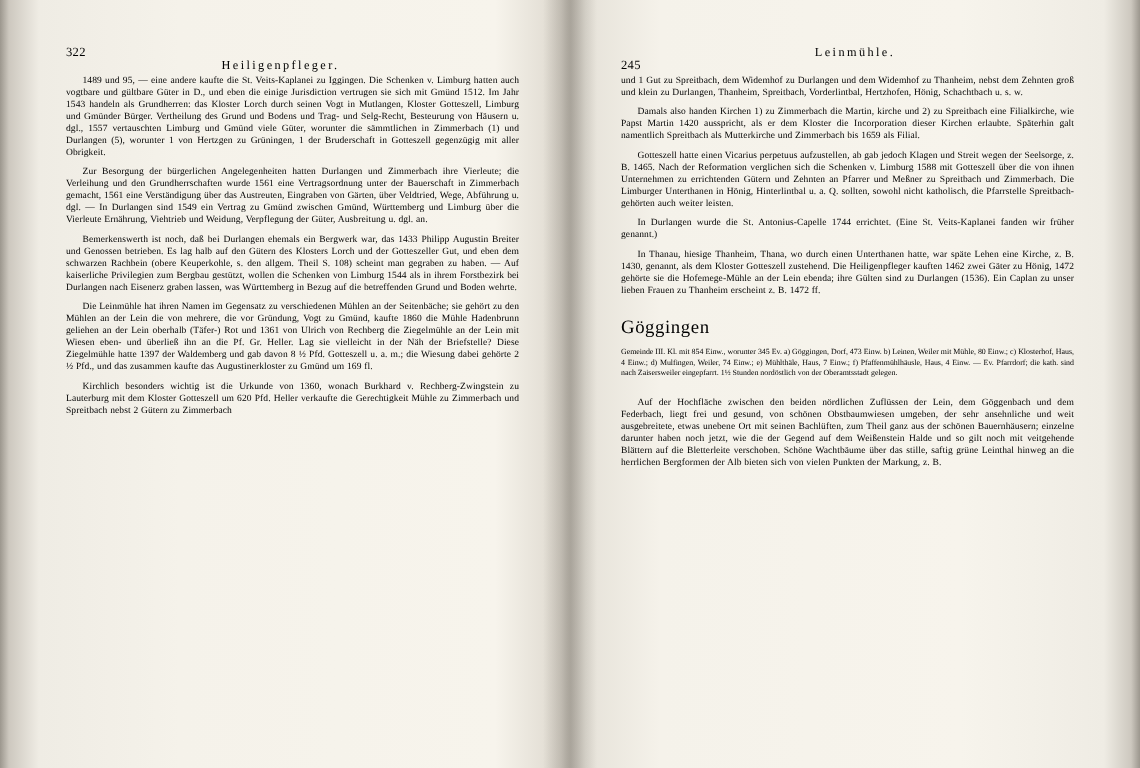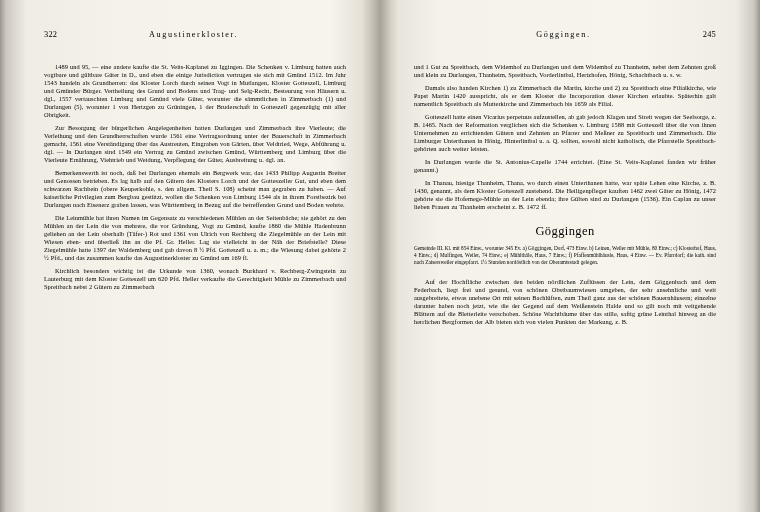--- a/index.html
+++ b/index.html
@@ -47,22 +47,23 @@
     width: 302px;
     height: 452px;
   }
   .page-left .page-inner { left: 24px; }
   .page-right .page-inner { left: 22px; }
 
   .running-head {
     display: flex;
     font-size: 8.2px;
     letter-spacing: 0.2px;
-    margin-bottom: 22px;
+    margin-bottom: 9px;
     height: 11px;
+    flex-direction: column;
   }
   .running-head .folio {
     font-size: 8.4px;
   }
   .running-head .rh-title {
     flex: 1;
     text-align: center;
     letter-spacing: 1.6px;
     font-size: 8.2px;
   }
@@ -78,21 +79,20 @@
     text-align: justify;
     text-indent: 11px;
     letter-spacing: 0.05px;
     word-spacing: 0.2px;
     hyphens: auto;
   }
   p.body.noindent { text-indent: 0; }
   p.gap { margin-top: 5px; }
 
   h2.section {
-    text-align: center;
     font-size: 12.5px;
     font-weight: normal;
     margin: 13px 0 6px 0;
     letter-spacing: 0.4px;
   }
   p.meta {
     margin: 0 0 8px 0;
     font-size: 5.25px;
     line-height: 7.0px;
     text-align: justify;
@@ -102,35 +102,35 @@
 </style>
 </head>
 <body>
 
 <div class="book">
 
   <div class="page page-left">
     <div class="page-inner">
       <div class="running-head rh-left">
         <span class="folio">322</span>
-        <span class="rh-title">Augustinerkloster.</span>
+        <span class="rh-title">Heiligenpfleger.</span>
       </div>
 
       <p class="body">1489 und 95, — eine andere kaufte die St. Veits-Kaplanei zu Iggingen. Die Schenken v. Limburg hatten auch vogtbare und gültbare Güter in D., und eben die einige Jurisdiction vertrugen sie sich mit Gmünd 1512. Im Jahr 1543 handeln als Grundherren: das Kloster Lorch durch seinen Vogt in Mutlangen, Kloster Gotteszell, Limburg und Gmünder Bürger. Vertheilung des Grund und Bodens und Trag- und Selg-Recht, Besteurung von Häusern u. dgl., 1557 vertauschten Limburg und Gmünd viele Güter, worunter die sämmtlichen in Zimmerbach (1) und Durlangen (5), worunter 1 von Hertzgen zu Grüningen, 1 der Bruderschaft in Gotteszell gegenzügig mit aller Obrigkeit.</p>
       <p class="body gap">Zur Besorgung der bürgerlichen Angelegenheiten hatten Durlangen und Zimmerbach ihre Vierleute; die Verleihung und den Grundherrschaften wurde 1561 eine Vertragsordnung unter der Bauerschaft in Zimmerbach gemacht, 1561 eine Verständigung über das Austreuten, Eingraben von Gärten, über Veldtried, Wege, Abführung u. dgl. — In Durlangen sind 1549 ein Vertrag zu Gmünd zwischen Gmünd, Württemberg und Limburg über die Vierleute Ernährung, Viehtrieb und Weidung, Verpflegung der Güter, Ausbreitung u. dgl. an.</p>
       <p class="body gap">Bemerkenswerth ist noch, daß bei Durlangen ehemals ein Bergwerk war, das 1433 Philipp Augustin Breiter und Genossen betrieben. Es lag halb auf den Gütern des Klosters Lorch und der Gotteszeller Gut, und eben dem schwarzen Rachbein (obere Keuperkohle, s. den allgem. Theil S. 108) scheint man gegraben zu haben. — Auf kaiserliche Privilegien zum Bergbau gestützt, wollen die Schenken von Limburg 1544 als in ihrem Forstbezirk bei Durlangen nach Eisenerz graben lassen, was Württemberg in Bezug auf die betreffenden Grund und Boden wehrte.</p>
       <p class="body gap">Die Leinmühle hat ihren Namen im Gegensatz zu verschiedenen Mühlen an der Seitenbäche; sie gehört zu den Mühlen an der Lein die von mehrere, die vor Gründung, Vogt zu Gmünd, kaufte 1860 die Mühle Hadenbrunn geliehen an der Lein oberhalb (Täfer-) Rot und 1361 von Ulrich von Rechberg die Ziegelmühle an der Lein mit Wiesen eben- und überließ ihn an die Pf. Gr. Heller. Lag sie vielleicht in der Näh der Briefstelle? Diese Ziegelmühle hatte 1397 der Waldemberg und gab davon 8 ½ Pfd. Gotteszell u. a. m.; die Wiesung dabei gehörte 2 ½ Pfd., und das zusammen kaufte das Augustinerkloster zu Gmünd um 169 fl.</p>
       <p class="body gap">Kirchlich besonders wichtig ist die Urkunde von 1360, wonach Burkhard v. Rechberg-Zwingstein zu Lauterburg mit dem Kloster Gotteszell um 620 Pfd. Heller verkaufte die Gerechtigkeit Mühle zu Zimmerbach und Spreitbach nebst 2 Gütern zu Zimmerbach</p>
     </div>
   </div>
 
   <div class="page page-right">
     <div class="page-inner">
       <div class="running-head rh-right">
-        <span class="rh-title">Göggingen.</span>
+        <span class="rh-title">Leinmühle.</span>
         <span class="folio">245</span>
       </div>
 
       <p class="body noindent">und 1 Gut zu Spreitbach, dem Widemhof zu Durlangen und dem Widemhof zu Thanheim, nebst dem Zehnten groß und klein zu Durlangen, Thanheim, Spreitbach, Vorderlintbal, Hertzhofen, Hönig, Schachtbach u. s. w.</p>
       <p class="body gap">Damals also handen Kirchen 1) zu Zimmerbach die Martin, kirche und 2) zu Spreitbach eine Filialkirche, wie Papst Martin 1420 ausspricht, als er dem Kloster die Incorporation dieser Kirchen erlaubte. Späterhin galt namentlich Spreitbach als Mutterkirche und Zimmerbach bis 1659 als Filial.</p>
       <p class="body gap">Gotteszell hatte einen Vicarius perpetuus aufzustellen, ab gab jedoch Klagen und Streit wegen der Seelsorge, z. B. 1465. Nach der Reformation verglichen sich die Schenken v. Limburg 1588 mit Gotteszell über die von ihnen Unternehmen zu errichtenden Gütern und Zehnten an Pfarrer und Meßner zu Spreitbach und Zimmerbach. Die Limburger Unterthanen in Hönig, Hinterlintbal u. a. Q. sollten, sowohl nicht katholisch, die Pfarrstelle Spreitbach-gehörten auch weiter leisten.</p>
       <p class="body gap">In Durlangen wurde die St. Antonius-Capelle 1744 errichtet. (Eine St. Veits-Kaplanei fanden wir früher genannt.)</p>
       <p class="body gap">In Thanau, hiesige Thanheim, Thana, wo durch einen Unterthanen hatte, war späte Lehen eine Kirche, z. B. 1430, genannt, als dem Kloster Gotteszell zustehend. Die Heiligenpfleger kauften 1462 zwei Gäter zu Hönig, 1472 gehörte sie die Hofemege-Mühle an der Lein ebenda; ihre Gülten sind zu Durlangen (1536). Ein Caplan zu unser lieben Frauen zu Thanheim erscheint z. B. 1472 ff.</p>
 
       <h2 class="section">Göggingen</h2>

